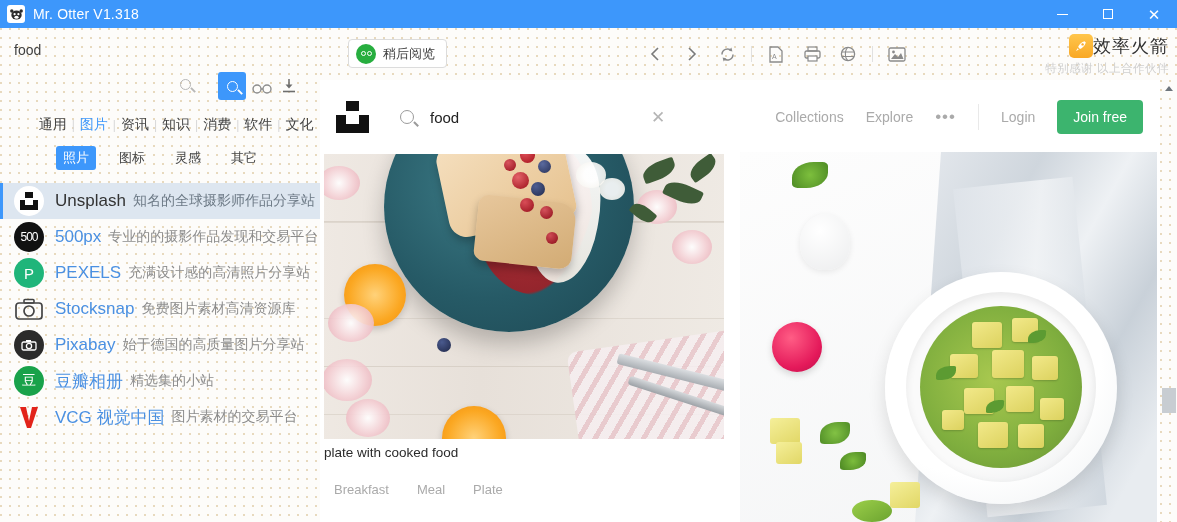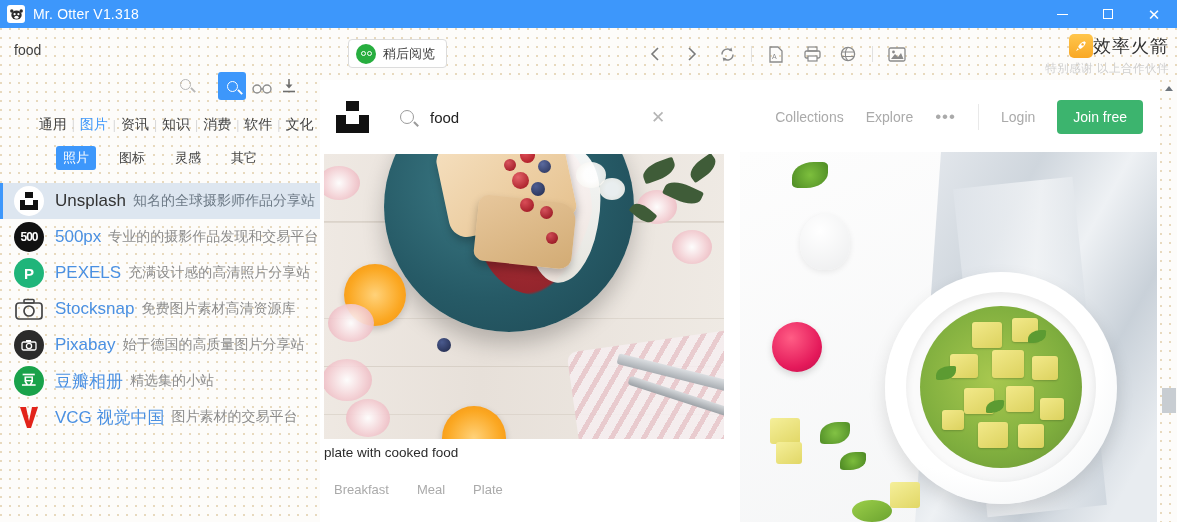--- a/index.html
+++ b/index.html
@@ -120,21 +120,21 @@
   }
   .site.selected .sname { color: #333; }
   .site .sdesc {
     font-size: 14px; color: #8c8c8c; margin-left: 7px; white-space: nowrap;
   }
   .site.selected .sdesc { color: #6d7a86; }
 
   
   .circ { width: 30px; height: 30px; border-radius: 50%; display: flex;
           align-items: center; justify-content: center; color: #fff;
-          font-size: 11px; font-weight: bold; text-align: center; }
+          font-size: 11px; font-weight: normal; text-align: center; }
 
   
   #right {
     position: absolute; left: 320px; top: 28px; width: 857px; height: 494px;
     background: #fff;
   }
   #apptoolbar {
     position: relative; height: 52px; width: 857px;
   }
   #btn-readlater {

